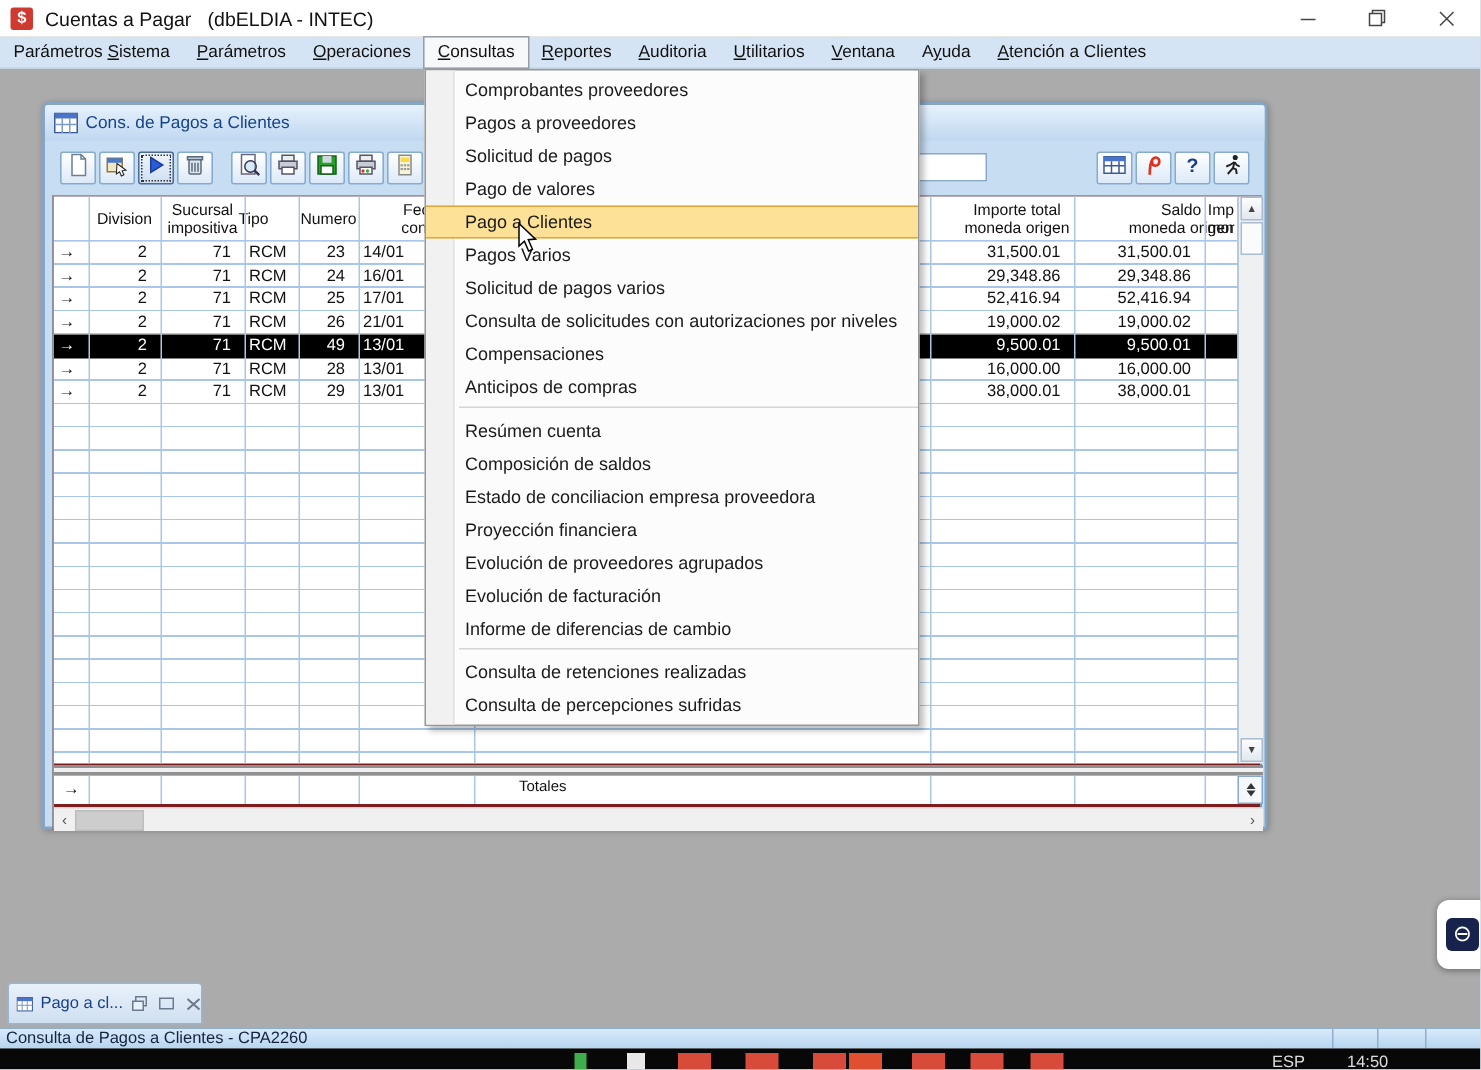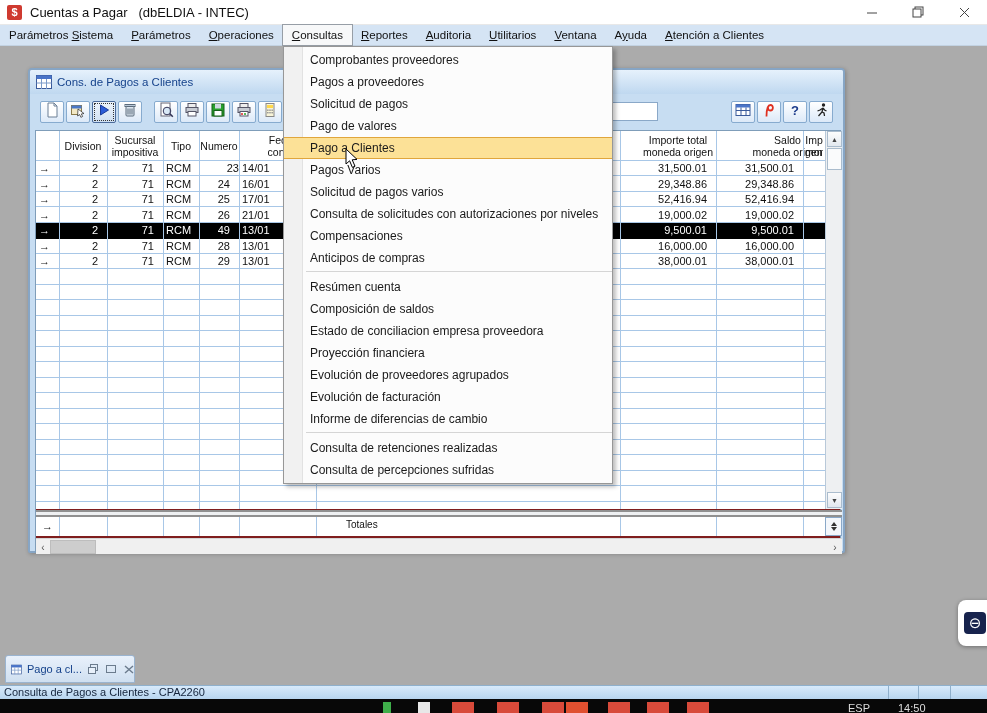--- a/index.html
+++ b/index.html
@@ -279,21 +279,21 @@
 
       <div class="grid" id="grid">
         <div class="g-header" id="g-header">
             <div class="g-hcell" style="left: 23px; width: 48px;">
               <span>Division</span>
             </div>
             <div class="g-hcell" style="left: 71px; width: 56px;">
               <span>Sucursal</span>
               <span>impositiva</span>
             </div>
-            <div class="g-hcell" style="left: 127px; width: 36px;">
+            <div class="g-hcell" style="left: 115px; width: 36px;">
               <span>Tipo</span>
             </div>
             <div class="g-hcell" style="left: 163px; width: 40px;">
               <span>Numero</span>
             </div>
             <div class="g-hcell" style="left: 203px; width: 77px;">
               <span>Fec</span>
               <span>cont</span>
             </div>
             <div class="g-hcell" style="left: 584px; width: 96px; padding-left: 20px;">
@@ -308,21 +308,21 @@
               <span>Imp</span>
               <span>mor</span>
             </div>
           </div>
         <div class="g-rows" id="g-rows">
             <div class="g-row" style="top: 0px;">
               <div class="g-cell g-marker" style="left: 0px; width: 17px; text-align: center; padding: 0px 3px;">→</div>
               <div class="g-cell" style="left: 23px; width: 42px; text-align: right; padding: 0px 3px;">2</div>
               <div class="g-cell" style="left: 71px; width: 50px; text-align: right; padding: 0px 3px;">71</div>
               <div class="g-cell" style="left: 127px; width: 30px; text-align: left; padding: 0px 3px;">RCM</div>
-              <div class="g-cell" style="left: 163px; width: 34px; text-align: right; padding: 0px 3px; margin-left: 9px;">23</div>
+              <div class="g-cell" style="left: 163px; width: 34px; text-align: right; padding: 0px 3px;">23</div>
               <div class="g-cell" style="left: 203px; width: 71px; text-align: left; padding: 0px 3px;">14/01</div>
               <div class="g-cell" style="left: 584px; width: 90px; text-align: right; padding: 0px 3px;">31,500.01</div>
               <div class="g-cell" style="left: 680px; width: 81px; text-align: right; padding: 0px 3px;">31,500.01</div>
             </div>
             <div class="g-row" style="top: 15.5px;">
               <div class="g-cell g-marker" style="left: 0px; width: 17px; text-align: center; padding: 0px 3px;">→</div>
               <div class="g-cell" style="left: 23px; width: 42px; text-align: right; padding: 0px 3px;">2</div>
               <div class="g-cell" style="left: 71px; width: 50px; text-align: right; padding: 0px 3px;">71</div>
               <div class="g-cell" style="left: 127px; width: 30px; text-align: left; padding: 0px 3px;">RCM</div>
               <div class="g-cell" style="left: 163px; width: 34px; text-align: right; padding: 0px 3px;">24</div>

